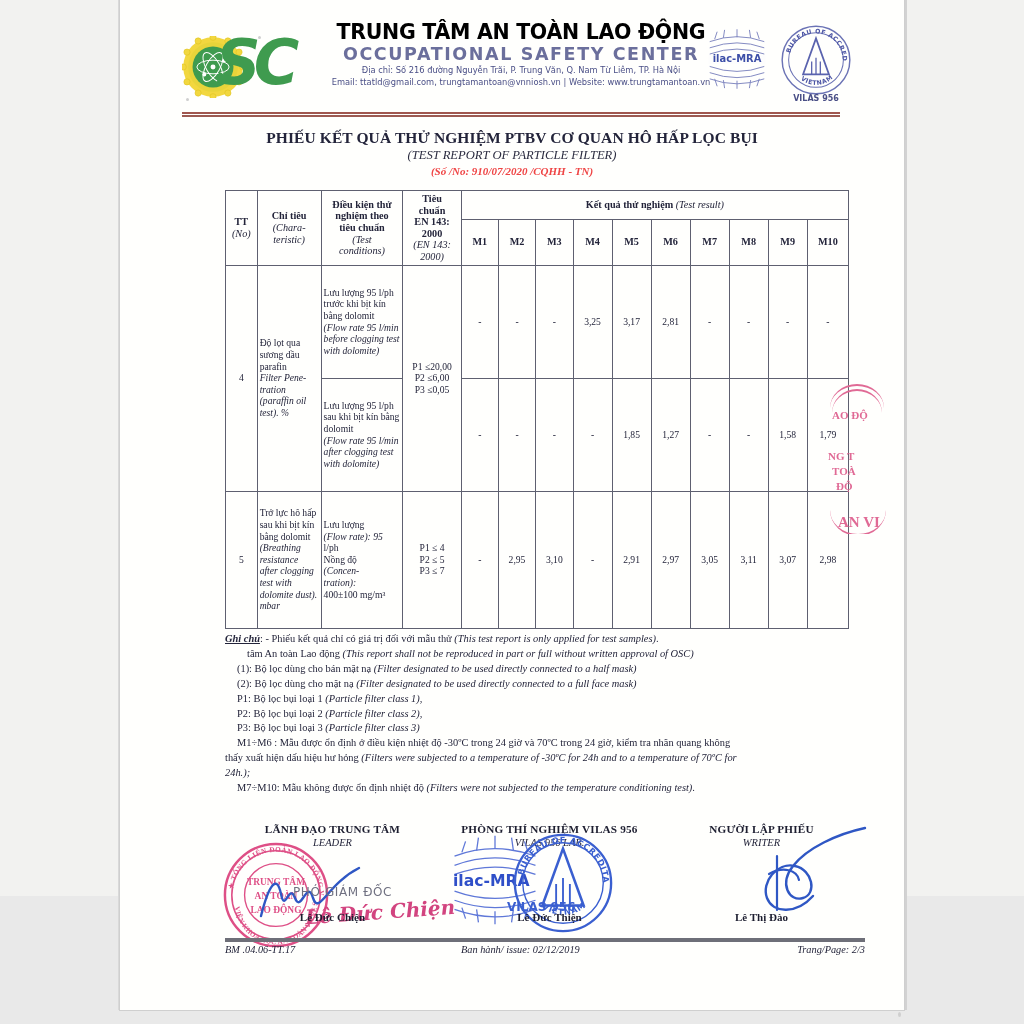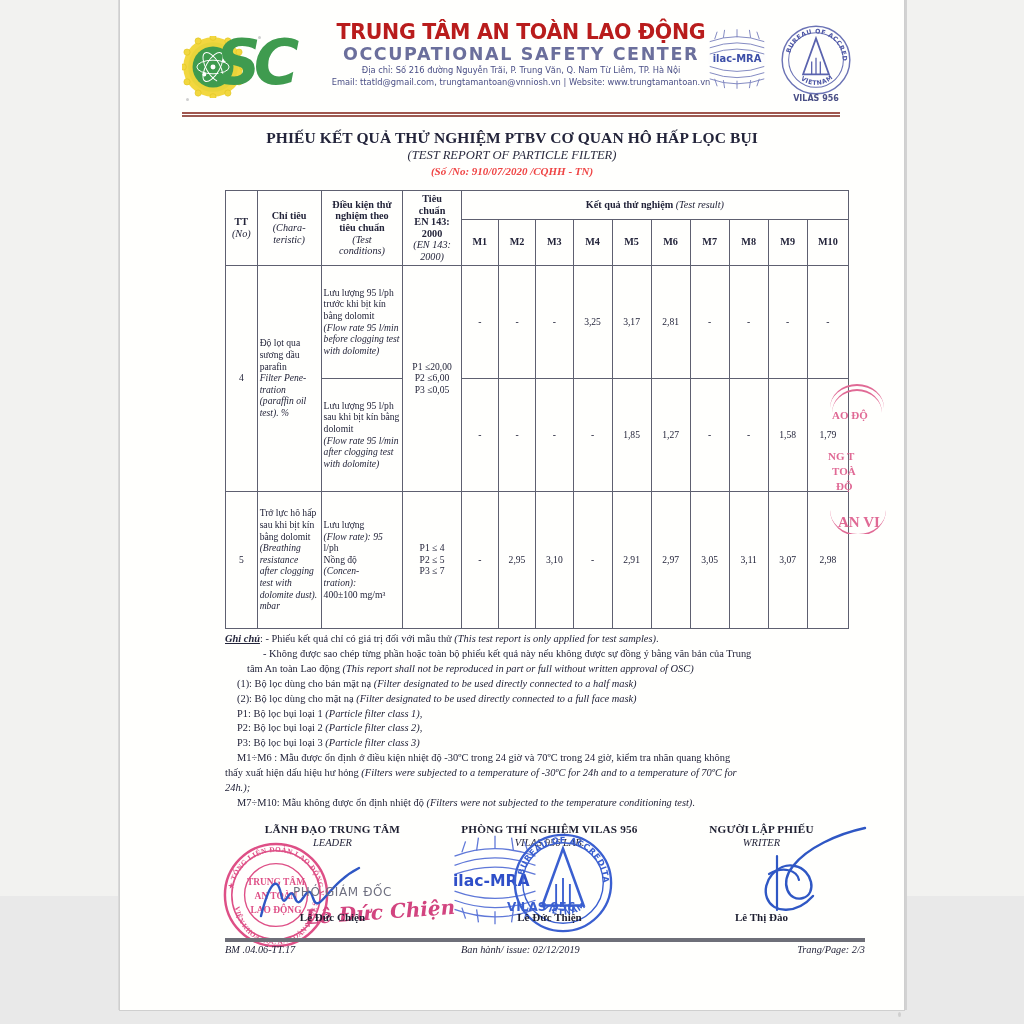--- a/index.html
+++ b/index.html
@@ -28,21 +28,21 @@
   .osc-text{
     position:absolute;left:34px;top:4px;
     font-family:"DejaVu Sans", sans-serif;
     font-size:62px;font-weight:bold;color:#3f9b4f;
     letter-spacing:-7px;line-height:66px;
     font-style:italic;
   }
   .hdr-txt{position:absolute;left:196px;top:2px;width:410px;text-align:center;}
   .h-title{
     font-family:"DejaVu Sans", sans-serif;
-    font-size:20.5px;font-weight:bold;color:#b91c1c;
+    font-size:20.5px;font-weight:bold;color:#000000;
     letter-spacing:-0.3px;line-height:24px;white-space:nowrap;
   }
   .h-sub{
     font-family:"DejaVu Sans", sans-serif;
     font-size:17.5px;font-weight:bold;color:#6b6f9c;
     letter-spacing:1.6px;line-height:21px;white-space:nowrap;
   }
   .h-line{
     font-family:"DejaVu Sans", sans-serif;
     font-size:8.3px;color:#4a4f86;line-height:11.6px;white-space:nowrap;
@@ -362,21 +362,20 @@
           <td class="datacell">3,07</td>
           <td class="datacell">2,98</td>
         </tr>
       </tbody>
     </table>
 
     <div class="notes">
       <p>
         <span class="ghi">Ghi chú</span><span>: - Phiếu kết quả chỉ có giá trị đối với mẫu thử </span><span class="en">(This test report is only applied for test samples)</span><span>.</span>
       </p>
-      <p class="ind1"><span>- Không được sao chép từng phần hoặc toàn bộ phiếu kết quả này nếu không được sự đồng ý bằng văn bản của Trung</span></p>
       <p class="ind2">
         <span>tâm An toàn Lao động </span><span class="en">(This report shall not be reproduced in part or full without written approval of OSC)</span>
       </p>
       <p class="ind3">
         <span>(1): Bộ lọc dùng cho bán mặt nạ </span><span class="en">(Filter designated to be used directly connected to a half mask)</span>
       </p>
       <p class="ind3">
         <span>(2): Bộ lọc dùng cho mặt nạ </span><span class="en">(Filter designated to be used directly connected to a full face mask)</span>
       </p>
       <p class="ind3">

